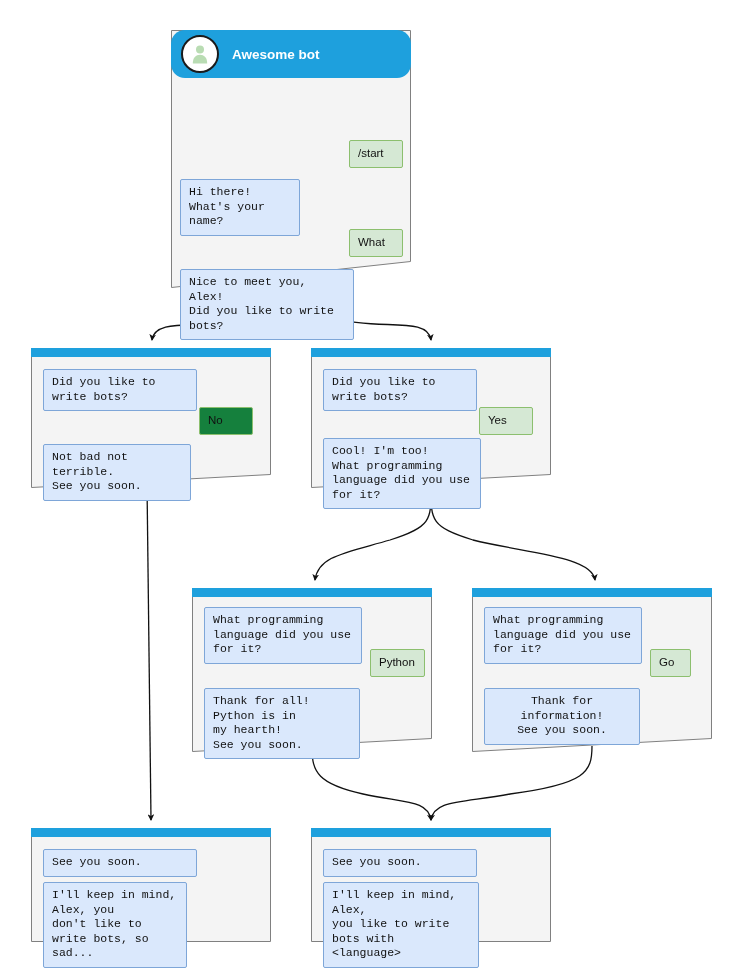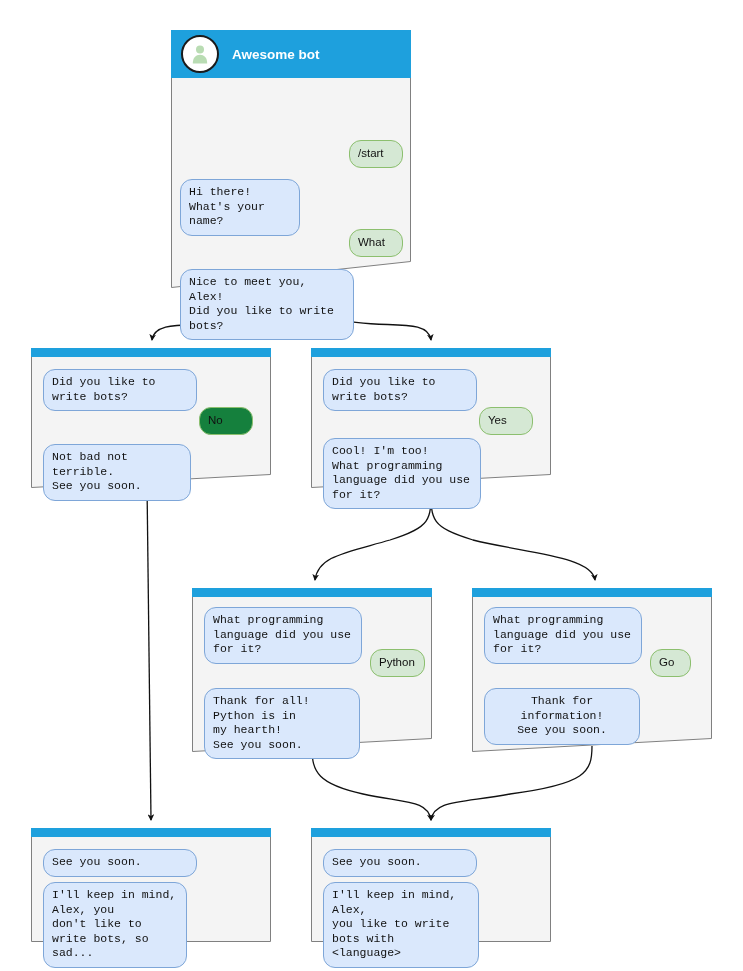--- a/index.html
+++ b/index.html
@@ -53,20 +53,21 @@
     position: absolute;
     left: 0;
     top: 0;
     right: 0;
     height: 48px;
     background: #1ea0dd;
     display: flex;
     align-items: center;
     padding-left: 10px;
     box-sizing: border-box;
+    border-radius: 14px;
   }
   .avatar {
     width: 38px;
     height: 38px;
     border-radius: 50%;
     background: #ffffff;
     border: 2px solid #1a1a1a;
     box-sizing: border-box;
     display: flex;
     align-items: center;
@@ -98,21 +99,21 @@
     left: 0;
     right: 0;
     top: 0;
   }
   .bubble {
     position: absolute;
     box-sizing: border-box;
     font-size: 11.5px;
     line-height: 14.5px;
     color: #111111;
-    border-radius: 12px;
+    border-radius: 2px;
     padding: 5px 8px 6px 8px;
     white-space: pre-line;
     border: 1px solid;
   }
   .bubble.bot {
     background: #dae8fc;
     border-color: #7ea6d8;
     font-family: Liberation Mono, monospace;
   }
   .bubble.user {

